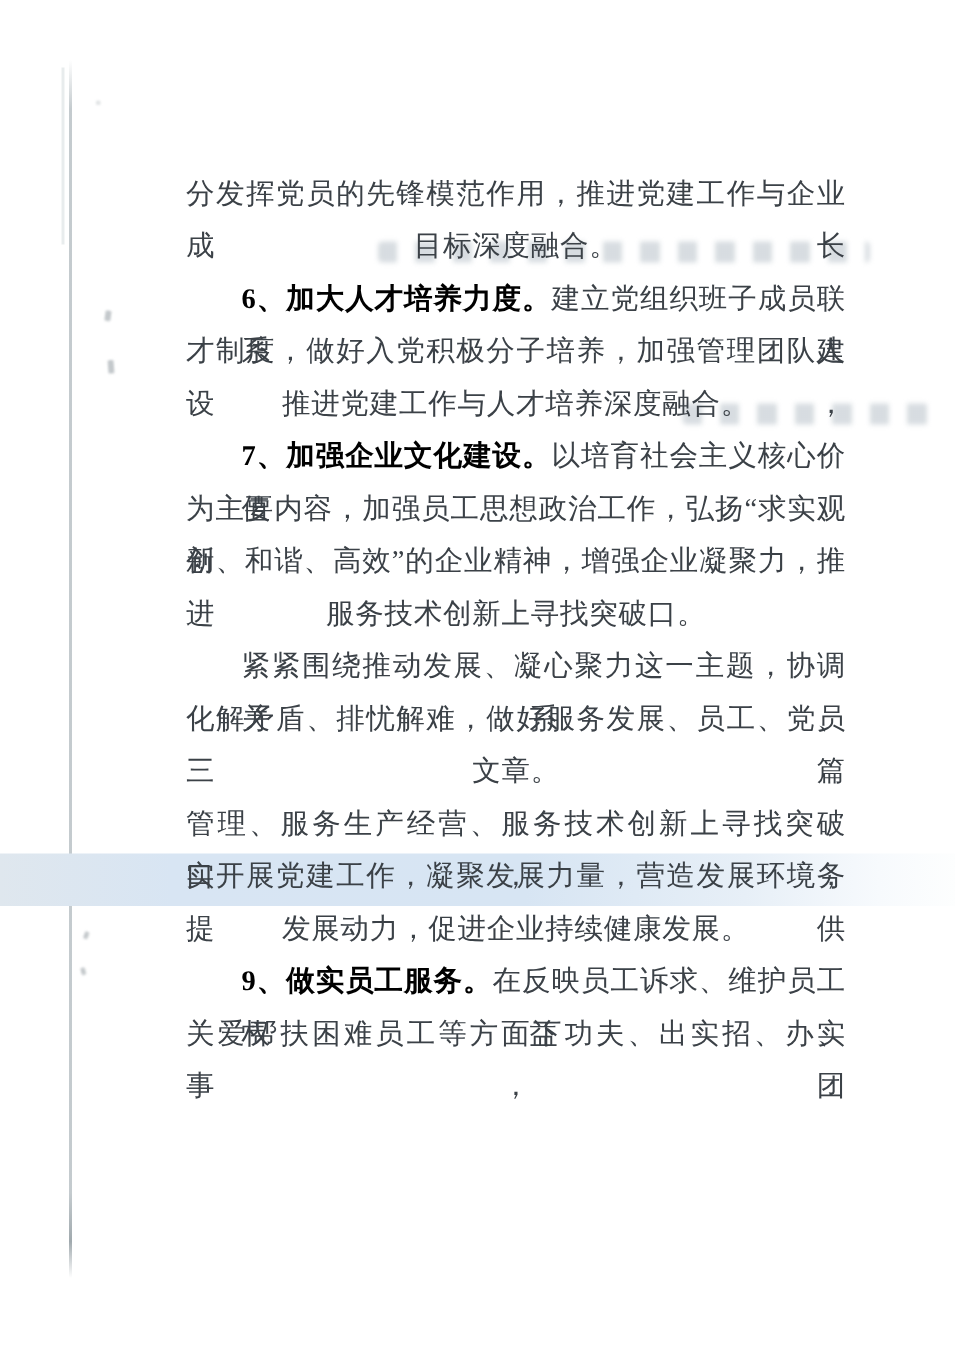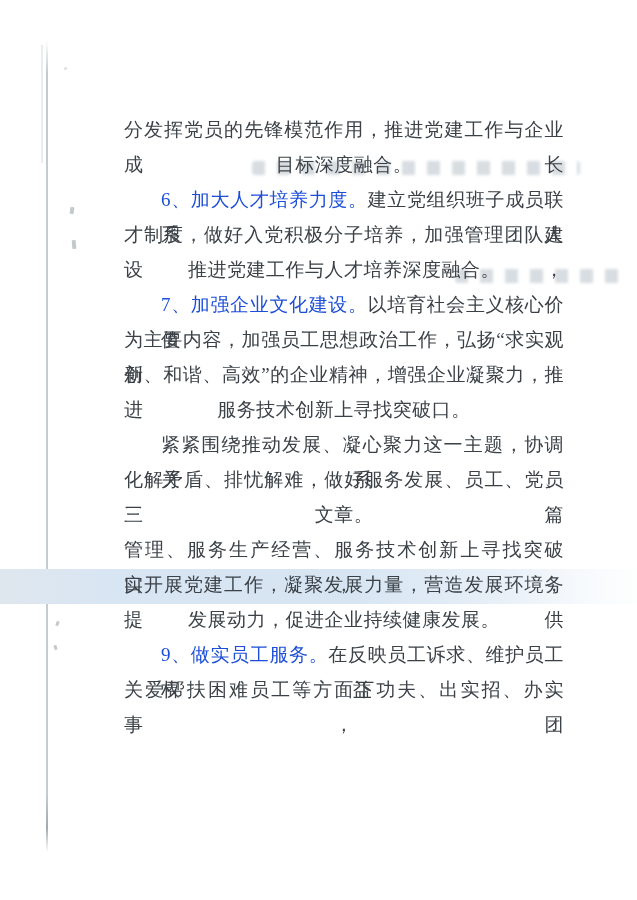--- a/index.html
+++ b/index.html
@@ -104,22 +104,22 @@
     text-align: justify;
     text-align-last: justify;
   }
   .line.indent {
     padding-left: 37px;
   }
   .line.indent.justify {
     text-indent: 0;
   }
   .lead {
-    font-weight: 400;
-    color: #1d4ed8;
+    font-weight: 700;
+    color: #000000;
   }
   .line.heading {
     font-weight: 700;
     color: #31373d;
     letter-spacing: 1.5px;
   }
 </style>
 </head>
 <body>
 

